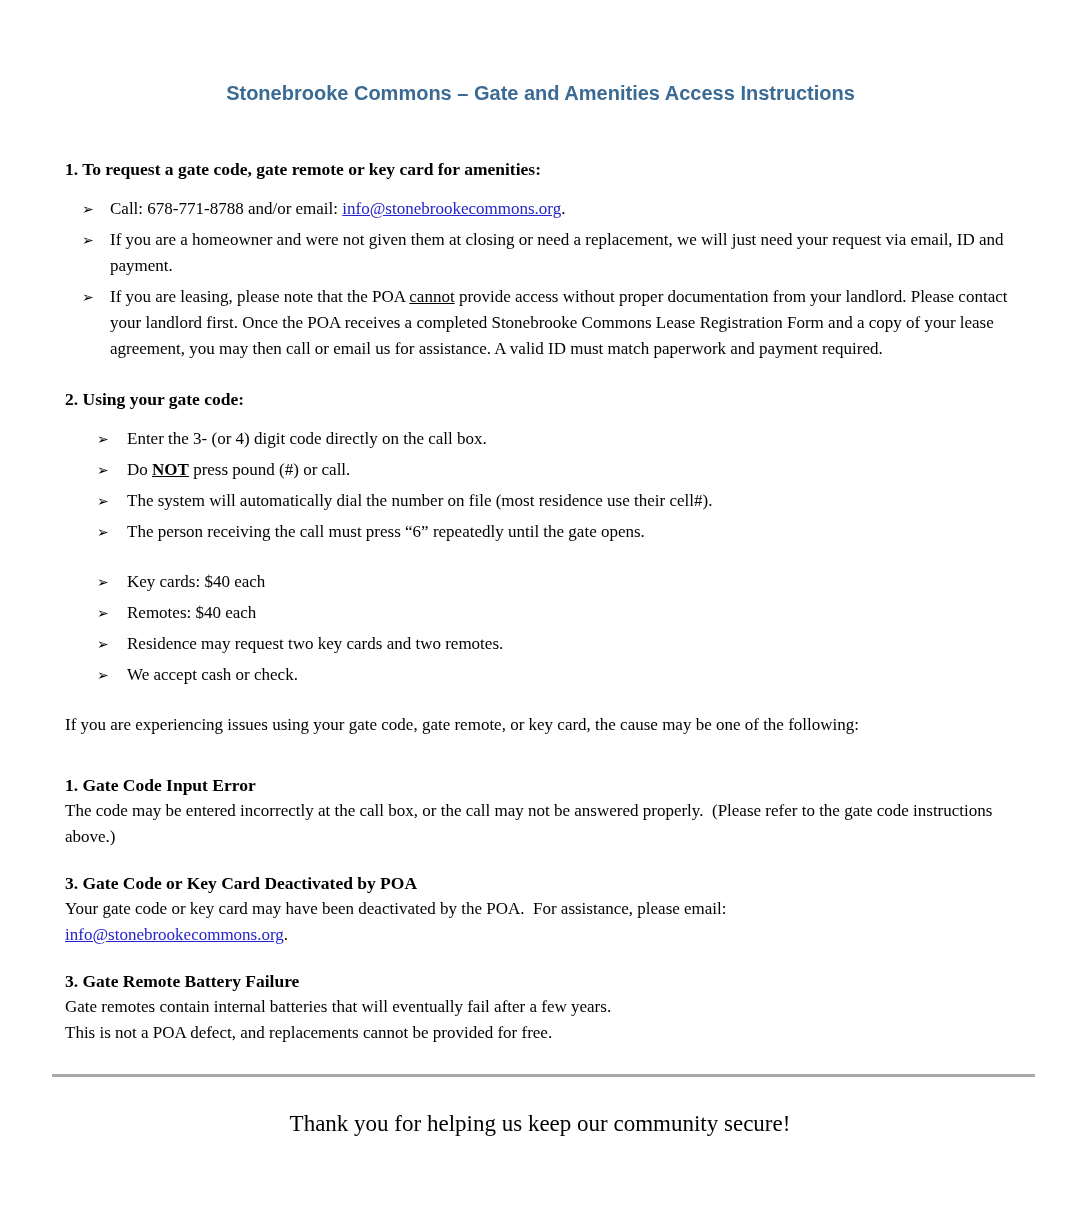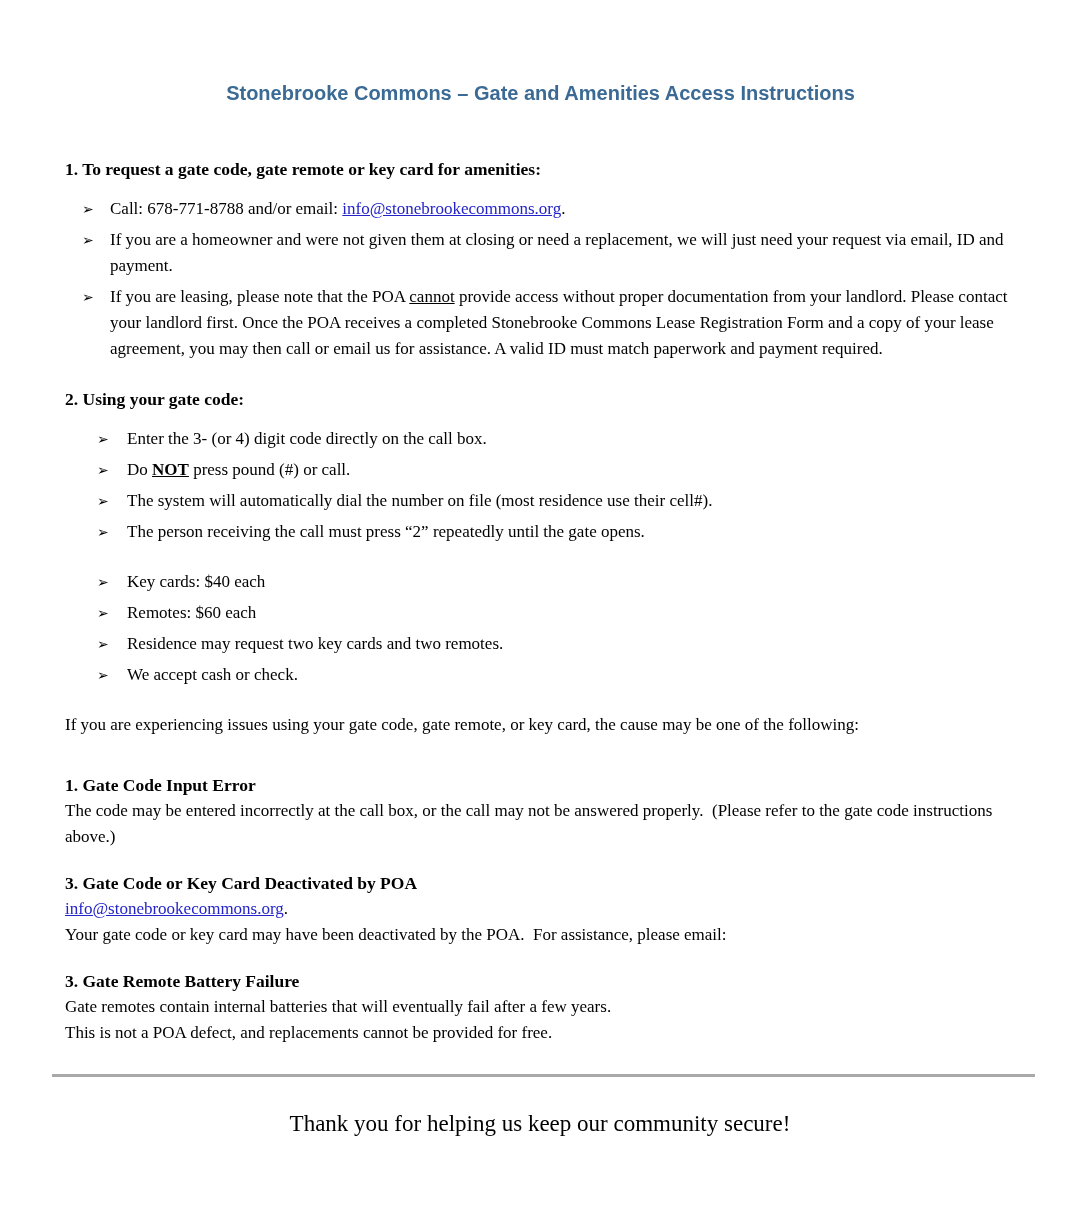--- a/index.html
+++ b/index.html
@@ -112,54 +112,54 @@
     <div class="bullet indent-2">
       <span class="marker">➢</span>
       <span class="btext"><span>Do </span><span class="bu">NOT</span><span> press pound (#) or call.</span></span>
     </div>
     <div class="bullet indent-2">
       <span class="marker">➢</span>
       <span class="btext">The system will automatically dial the number on file (most residence use their cell#).</span>
     </div>
     <div class="bullet indent-2">
       <span class="marker">➢</span>
-      <span class="btext">The person receiving the call must press “2” repeatedly until the gate opens.</span>
+      <span class="btext">The person receiving the call must press “6” repeatedly until the gate opens.</span>
     </div>
   </div>
 
   <div class="bullet-list">
     <div class="bullet indent-2">
       <span class="marker">➢</span>
       <span class="btext">Key cards: $40 each</span>
     </div>
     <div class="bullet indent-2">
       <span class="marker">➢</span>
-      <span class="btext">Remotes: $60 each</span>
+      <span class="btext">Remotes: $40 each</span>
     </div>
     <div class="bullet indent-2">
       <span class="marker">➢</span>
       <span class="btext">Residence may request two key cards and two remotes.</span>
     </div>
     <div class="bullet indent-2">
       <span class="marker">➢</span>
       <span class="btext">We accept cash or check.</span>
     </div>
   </div>
 
   <div class="para">If you are experiencing issues using your gate code, gate remote, or key card, the cause may be one of the following:</div>
 
   <div class="issue-block">
     <div class="issue-heading">1. Gate Code Input Error</div>
     <div class="issue-line" style="white-space: pre-wrap;">The code may be entered incorrectly at the call box, or the call may not be answered properly.  (Please refer to the gate code instructions above.)</div>
   </div>
 
   <div class="issue-block">
     <div class="issue-heading">3. Gate Code or Key Card Deactivated by POA</div>
+    <div class="issue-line" style="white-space: pre-wrap;">Your gate code or key card may have been deactivated by the POA.  For assistance, please email:</div>
     <div class="issue-line"><a class="link" href="#">info@stonebrookecommons.org</a><span>.</span></div>
-    <div class="issue-line" style="white-space: pre-wrap;">Your gate code or key card may have been deactivated by the POA.  For assistance, please email:</div>
   </div>
 
   <div class="issue-block">
     <div class="issue-heading">3. Gate Remote Battery Failure</div>
     <div class="issue-line">Gate remotes contain internal batteries that will eventually fail after a few years.</div>
     <div class="issue-line">This is not a POA defect, and replacements cannot be provided for free.</div>
   </div>
 
 </div>
 

